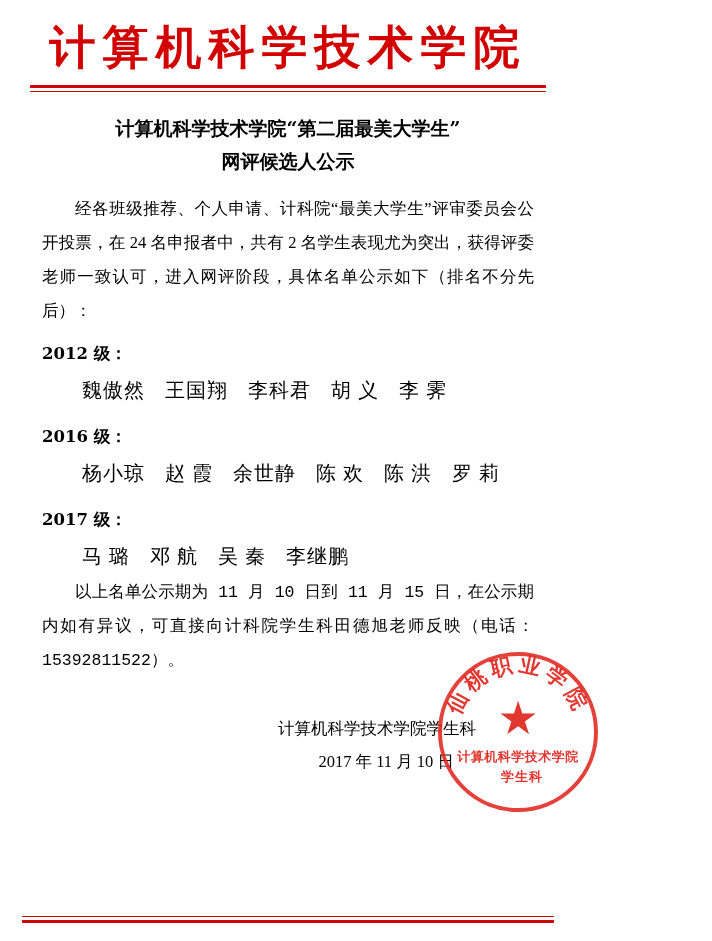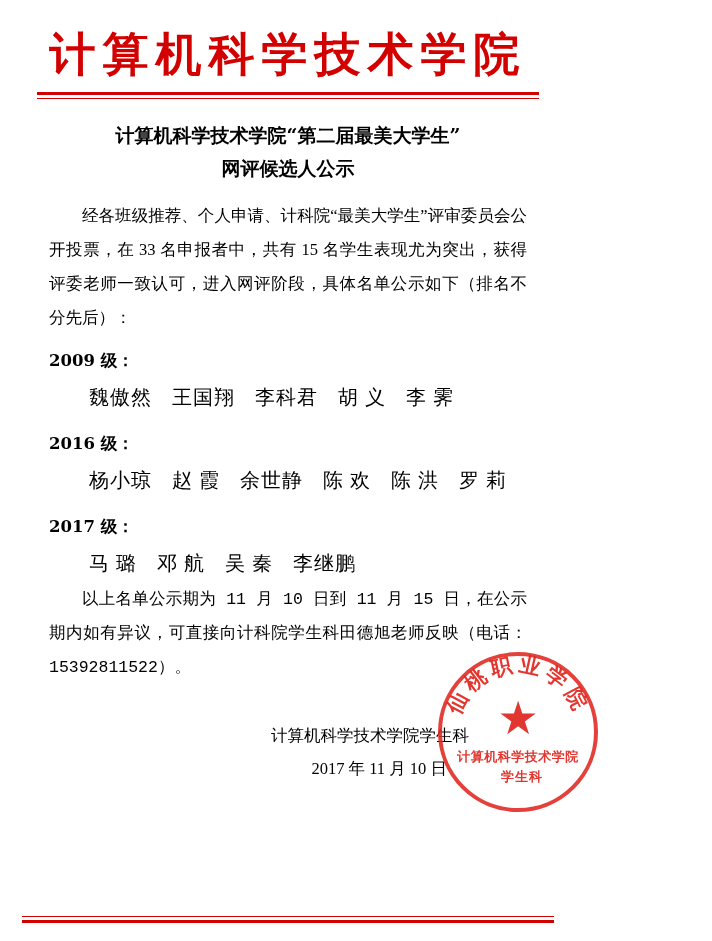--- a/index.html
+++ b/index.html
@@ -13,21 +13,21 @@
     font-family: "Liberation Serif", "DejaVu Serif", serif;
     color: #000000;
     overflow: hidden;
     position: relative;
   }
   .page {
     width: 576px;
     height: 941px;
     position: relative;
     box-sizing: border-box;
-    padding: 15px;
+    padding: 8px;
   }
 
   
   .letterhead {
     padding-top: 14px;
     text-align: center;
   }
   .letterhead-title {
     color: #d30000;
     font-family: "DejaVu Serif", "Liberation Serif", serif;
@@ -207,24 +207,24 @@
     <div class="letterhead-rule-thin"></div>
   </div>
 
   <div class="doc">
 
     <div class="doc-title">
       <span>计算机科学技术学院“第二届最美大学生”</span>
       <span class="line2">网评候选人公示</span>
     </div>
 
-    <div class="para">经各班级推荐、个人申请、计科院“最美大学生”评审委员会公开投票，在 33 名申报者中，共有 15 名学生表现尤为突出，获得评委老师一致认可，进入网评阶段，具体名单公示如下（排名不分先后）：</div>
+    <div class="para">经各班级推荐、个人申请、计科院“最美大学生”评审委员会公开投票，在 24 名申报者中，共有 2 名学生表现尤为突出，获得评委老师一致认可，进入网评阶段，具体名单公示如下（排名不分先后）：</div>
 
     <div class="group">
-      <div class="group-label">2009 级：</div>
+      <div class="group-label">2012 级：</div>
       <div class="group-names">
         <span class="nm">魏傲然</span>
         <span class="nm">王国翔</span>
         <span class="nm">李科君</span>
         <span class="nm">胡 义</span>
         <span class="nm">李 霁</span>
       </div>
     </div>
 
     <div class="group">

